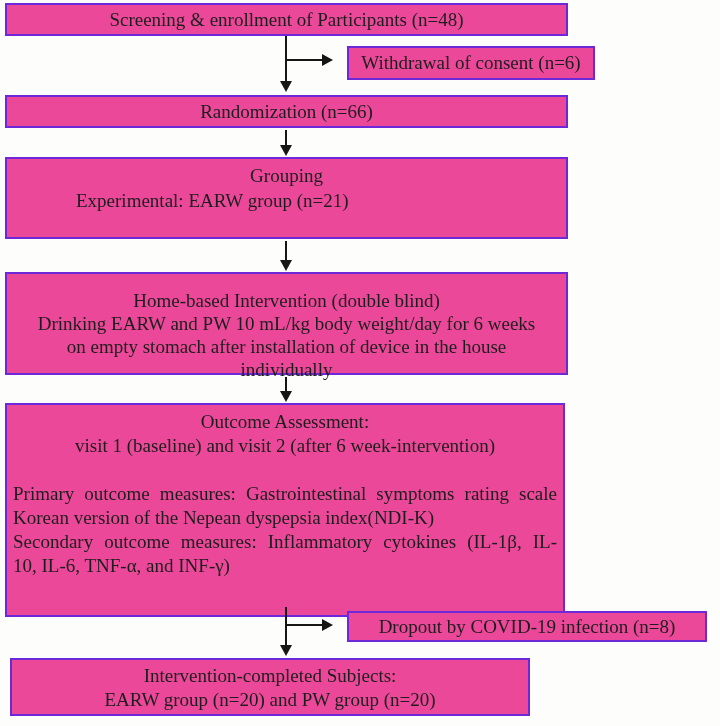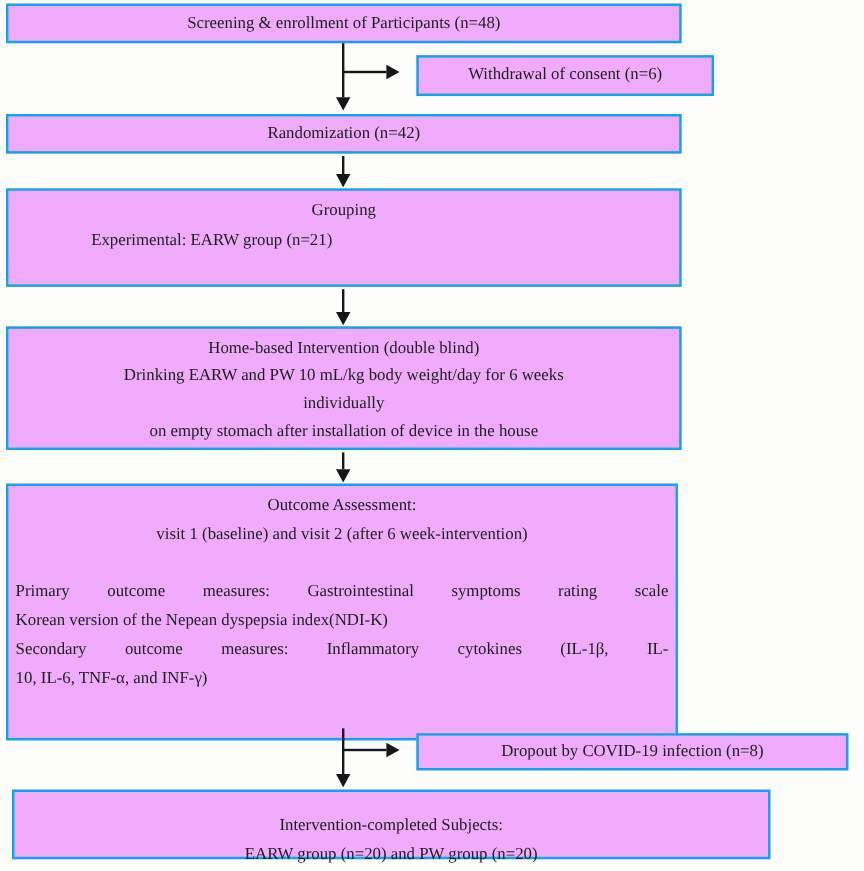--- a/index.html
+++ b/index.html
@@ -7,37 +7,37 @@
     width: 720px; height: 726px;
     background: #fdfdfc;
     font-family: "Liberation Serif", "DejaVu Serif", serif;
     color: #1d1d1d;
   }
   .canvas { position: relative; width: 720px; height: 726px; overflow: hidden; }
 
   .box {
     position: absolute;
     box-sizing: border-box;
-    border: 2px solid #0ea5e9;
-    background: #f0abfc;
-    font-size: 14px;
+    border: 2px solid #6d28d9;
+    background: #ec4899;
+    font-size: 19px;
     line-height: 24px;
   }
   .center { text-align: center; }
   .vcenter { display: flex; align-items: center; justify-content: center; }
 
   
   .b-screen   { left: 5px;   top: 3px;   width: 563px; height: 33px; }
   .b-withdraw { left: 347px; top: 46px;  width: 248px; height: 34px; }
   .b-random   { left: 5px;   top: 95px;  width: 563px; height: 33px; }
   .b-group    { left: 5px;   top: 157px; width: 563px; height: 82px; padding-top: 4px; line-height: 25px; }
-  .b-interv   { left: 5px;   top: 272px; width: 563px; height: 103px; padding-top: 5px; line-height: 23px; }
+  .b-interv   { left: 5px;   top: 272px; width: 563px; height: 103px; padding-top: 15px; line-height: 23px; }
   .b-outcome  { left: 5px;   top: 403px; width: 560px; height: 214px; padding: 5px 6px 0 6px; line-height: 24px; }
   .b-dropout  { left: 347px; top: 611px; width: 360px; height: 31px; }
-  .b-complete { left: 10px;  top: 658px; width: 632px; height: 58px; padding-top: 17px; }
+  .b-complete { left: 10px;  top: 658px; width: 520px; height: 58px; padding-top: 4px; }
 
   .indent-lines { padding-left: 69px; }
   .jl { text-align: justify; text-align-last: justify; }
   .spacer { height: 24px; }
 
   
   .vstem { position: absolute; width: 2px; background: #161616; }
   .hline { position: absolute; height: 2px; background: #161616; }
   .head-down {
     position: absolute; width: 0; height: 0;
@@ -78,41 +78,41 @@
   <div class="vstem a1-stem"></div>
   <div class="head-down a1-head"></div>
   <div class="hline a1-branch"></div>
   <div class="head-right a1-bhead"></div>
 
   <div class="box b-withdraw vcenter">
     <span>Withdrawal of consent (n=6)</span>
   </div>
 
   <div class="box b-random vcenter">
-    <span>Randomization (n=42)</span>
+    <span>Randomization (n=66)</span>
   </div>
 
   <div class="vstem a2-stem"></div>
   <div class="head-down a2-head"></div>
 
   <div class="box b-group">
     <div class="center">Grouping</div>
     <div class="indent-lines">
       <div>Experimental: EARW group (n=21)</div>
     </div>
   </div>
 
   <div class="vstem a3-stem"></div>
   <div class="head-down a3-head"></div>
 
   <div class="box b-interv center">
     <div>Home-based Intervention (double blind)</div>
     <div>Drinking EARW and PW 10 mL/kg body weight/day for 6 weeks</div>
+    <div>on empty stomach after installation of device in the house</div>
     <div>individually</div>
-    <div>on empty stomach after installation of device in the house</div>
   </div>
 
   <div class="vstem a4-stem"></div>
   <div class="head-down a4-head"></div>
 
   <div class="box b-outcome">
     <div class="center">Outcome Assessment:</div>
     <div class="center">visit 1 (baseline) and visit 2 (after 6 week-intervention)</div>
     <div class="spacer"></div>
     <div class="jl">Primary outcome measures: Gastrointestinal symptoms rating scale</div>

